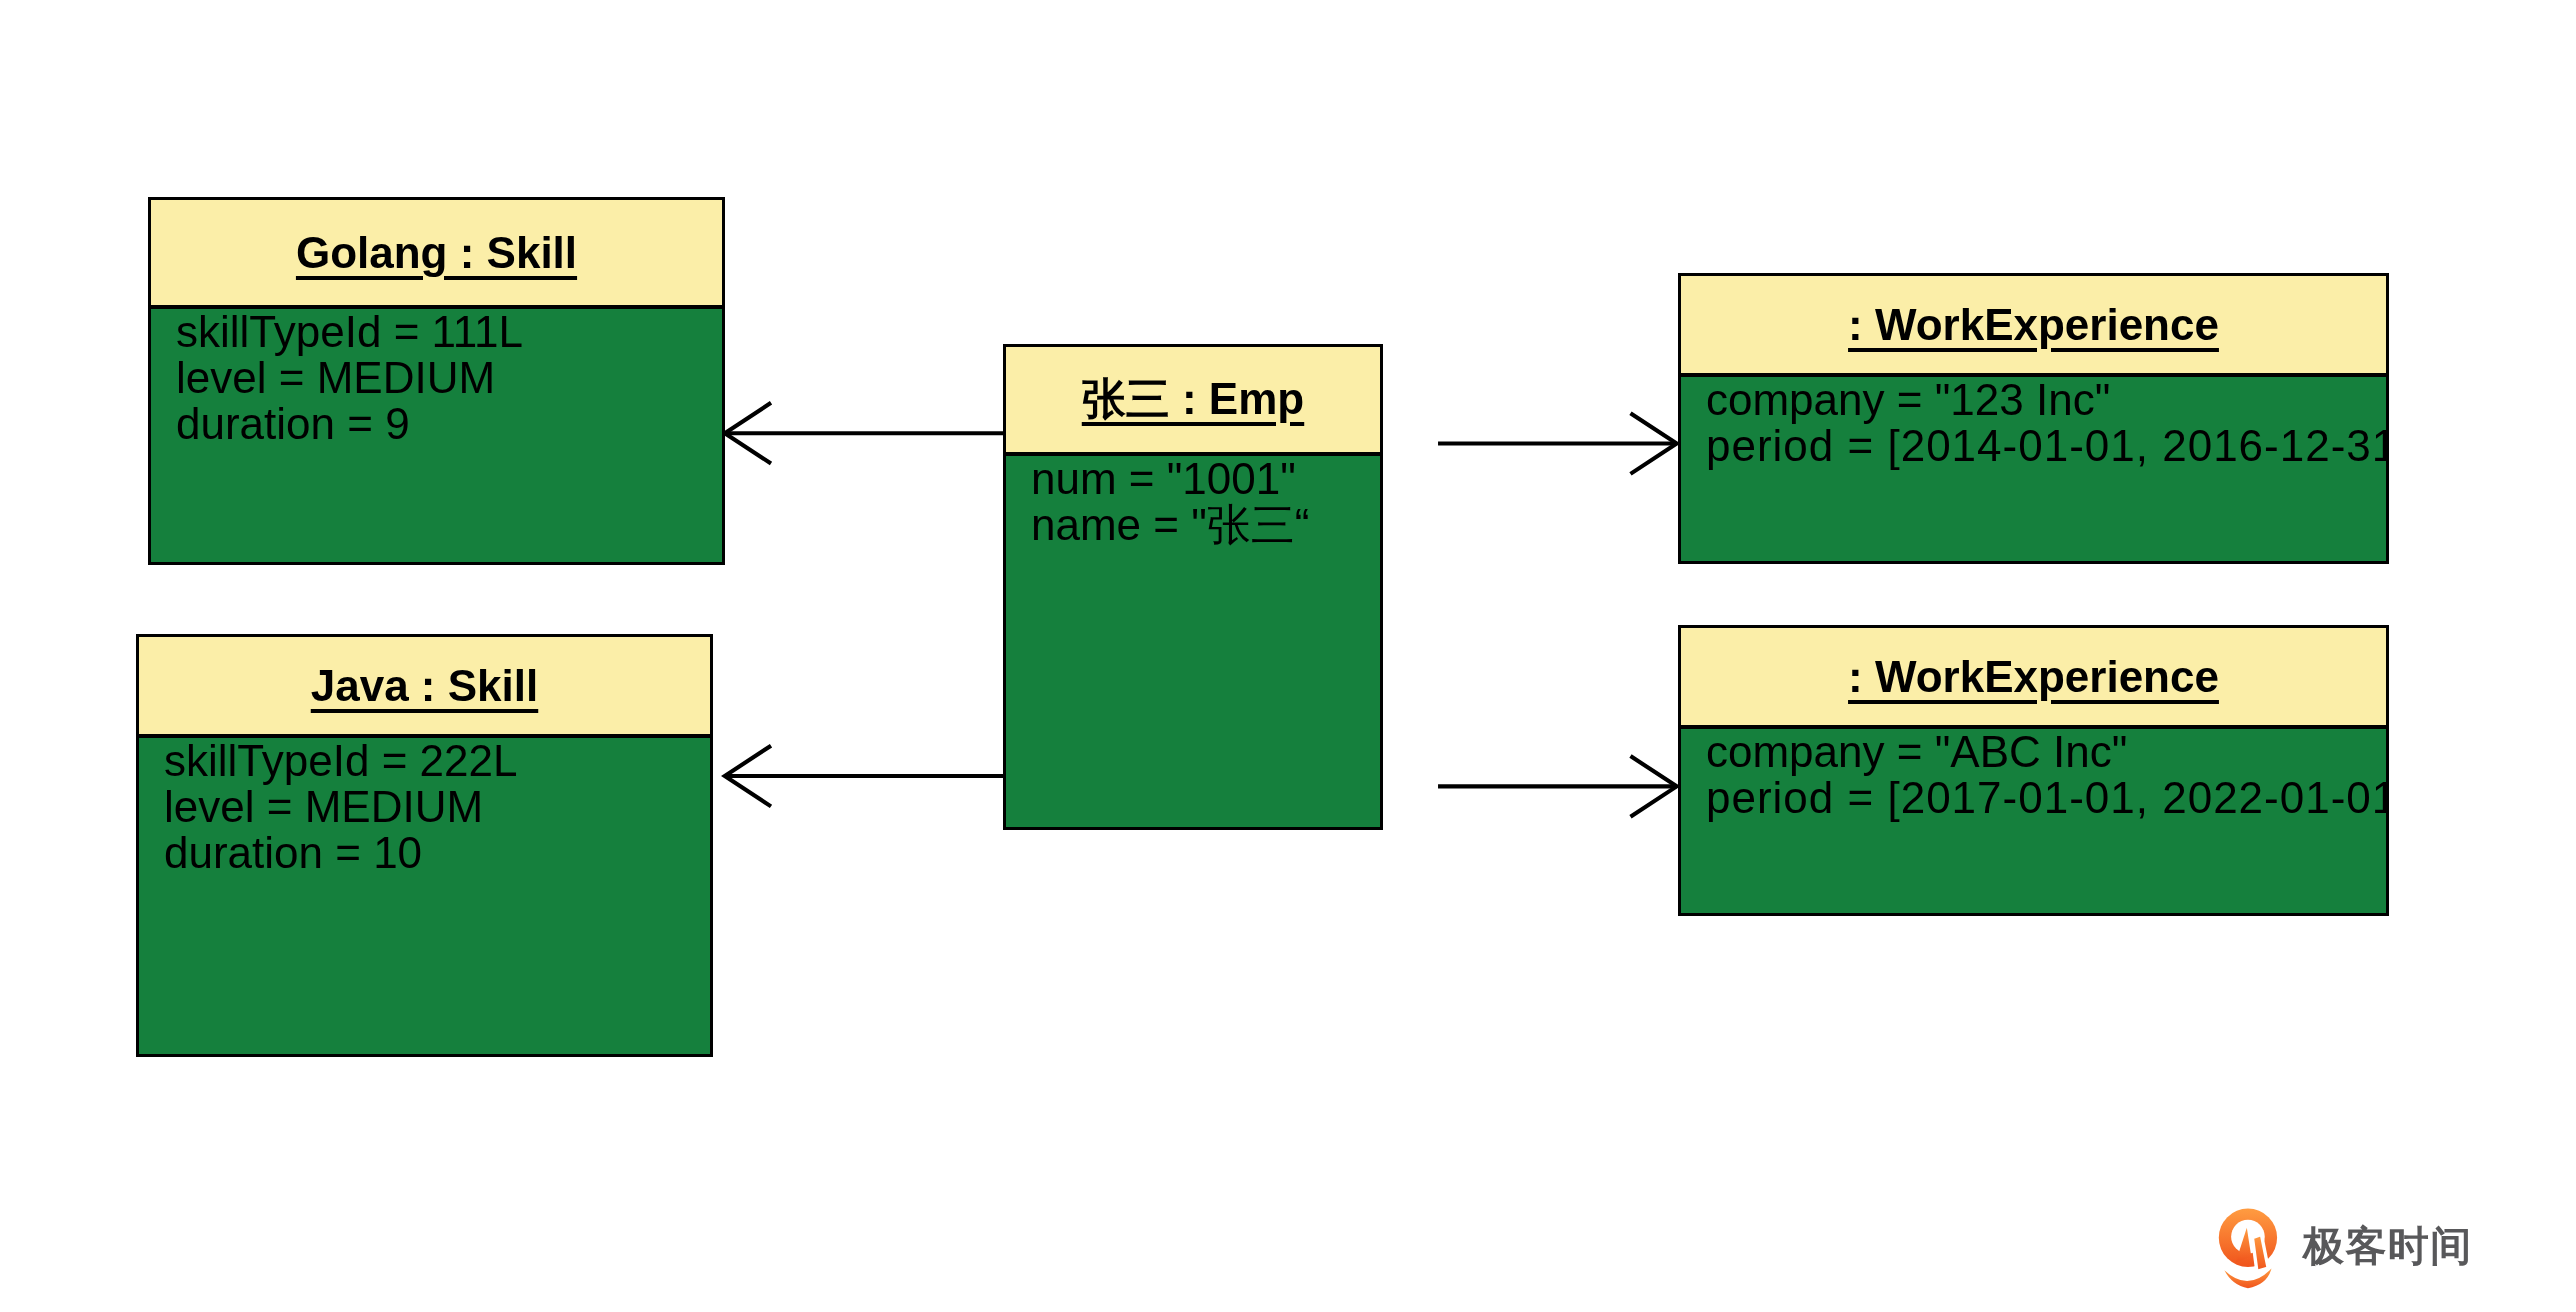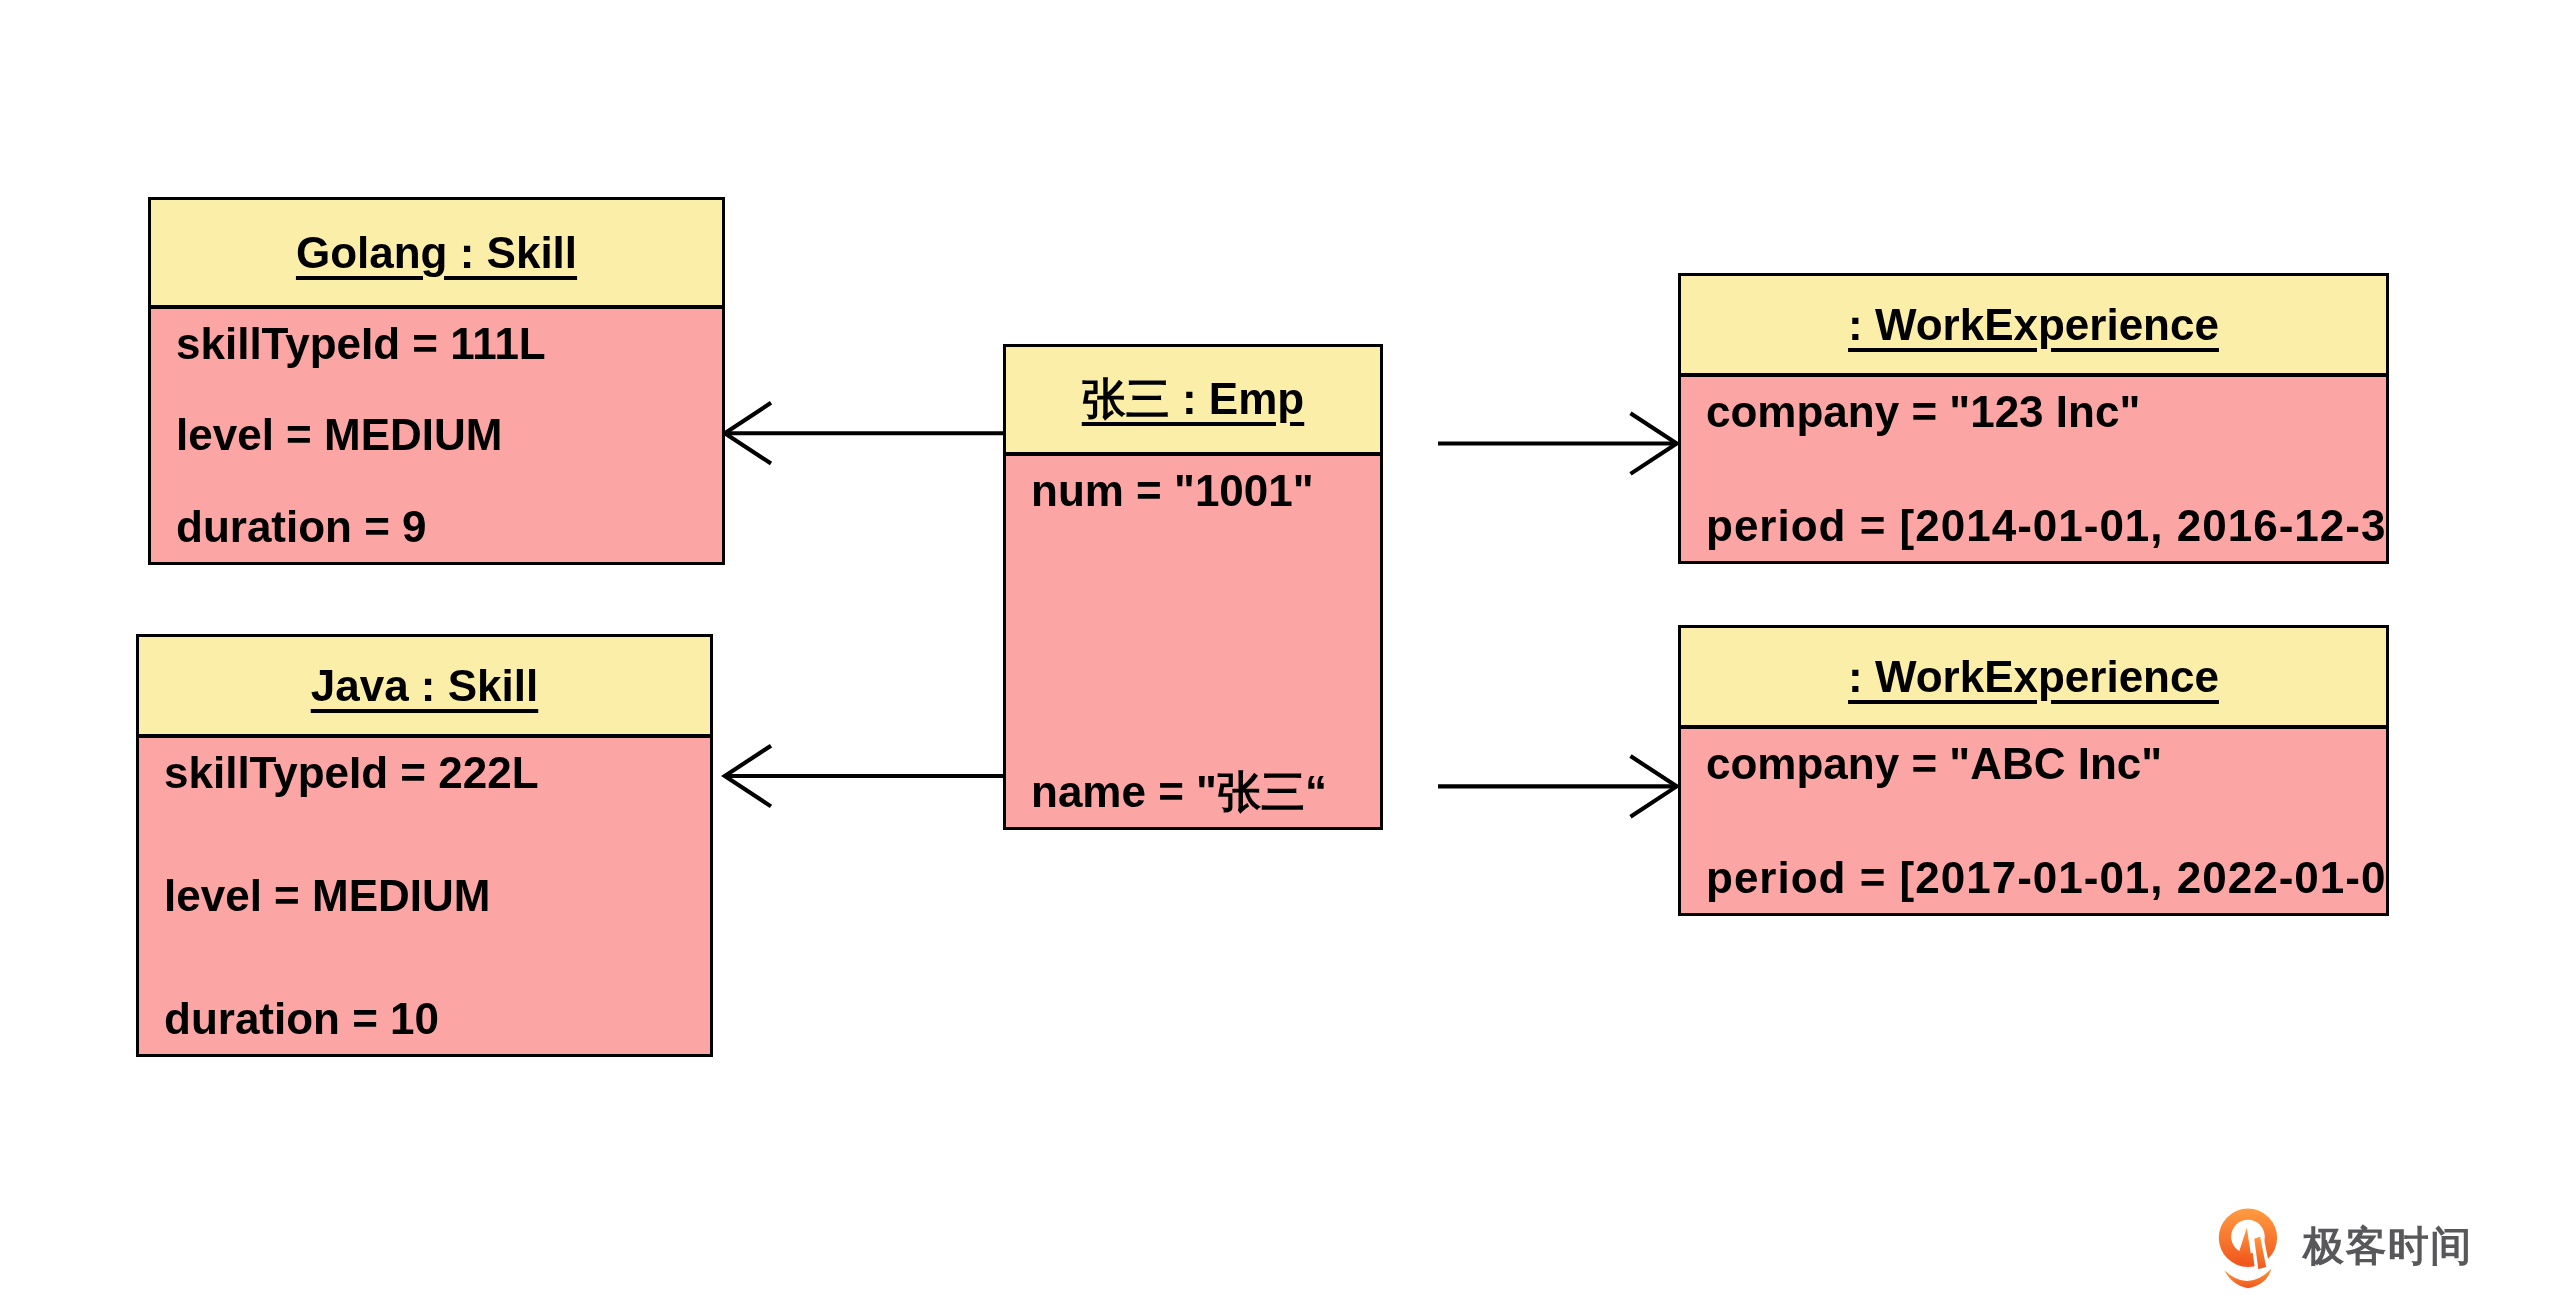--- a/index.html
+++ b/index.html
@@ -10,21 +10,21 @@
   }
   #canvas {
     position: relative;
     width: 2576px;
     height: 1312px;
     background: #FFFFFF;
     overflow: hidden;
   }
   .obj {
     position: absolute;
-    background: #fca5a5;
+    background: #15803d;
     border: 3.5px solid #000000;
     box-sizing: border-box;
     display: flex;
     flex-direction: column;
   }
   .obj-header {
     background: #FBEEA8;
     border-bottom: 4.1px solid #000000;
     display: flex;
     align-items: center;
@@ -37,24 +37,23 @@
     color: #000000;
     text-decoration: underline;
     text-decoration-thickness: 3.5px;
     text-underline-offset: 8.3px;
     white-space: nowrap;
   }
   .obj-body {
     flex: 1 1 auto;
     display: flex;
     flex-direction: column;
-    justify-content: space-between;
-    padding: 12px 25px;
+    justify-content: flex-start;
+    padding: 0 25px;
     overflow: hidden;
-    font-weight: bold;
   }
   .attr {
     font-size: 44px;
     color: #000000;
     white-space: nowrap;
     line-height: 1.05;
   }
   .attr-clip {
     letter-spacing: 1px;
   }

